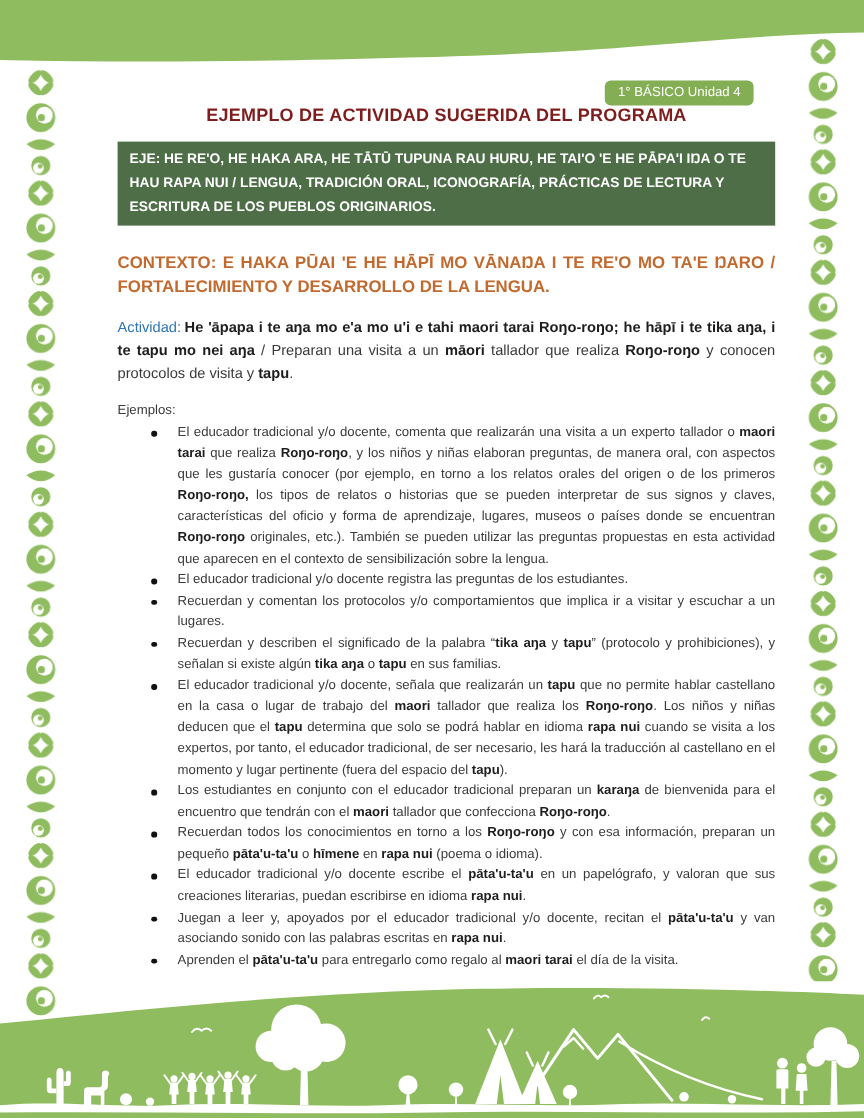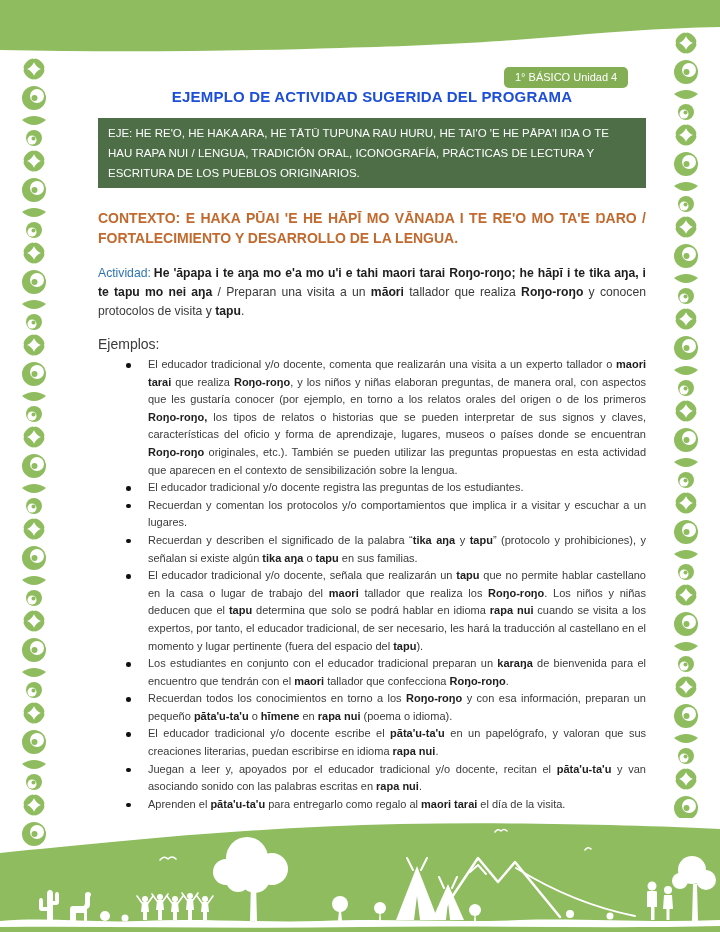--- a/index.html
+++ b/index.html
@@ -25,31 +25,31 @@
   .badge{
     position:absolute;left:504px;top:39px;background:var(--badge-green);color:#fff;
     font-size:11px;padding:4px 11px 5px;border-radius:5px;white-space:nowrap;margin-top:28px;
   }
   .strip{position:absolute;width:28px}
   .strip-left{left:20px;top:56px;height:796px}
   .strip-right{left:672px;top:30px;height:788px}
   .bottom-band{position:absolute;left:0;bottom:0;width:720px;height:112px}
 
   .content{position:absolute;left:98px;top:88px;width:548px}
-  .title{font-size:15px;font-weight:700;color:#1d4ed8;text-align:center;margin:0;letter-spacing:.2px}
+  .title{font-size:15px;font-weight:700;color:#7f1d1d;text-align:center;margin:0;letter-spacing:.2px}
   .eje-box{
-    margin-top:13px;background:var(--eje-box-green);color:#fff;font-weight:400;
+    margin-top:13px;background:var(--eje-box-green);color:#fff;font-weight:700;
     font-size:11.5px;line-height:20px;padding:5px 10px;
   }
   .contexto{margin:20px 0 0;font-weight:700;font-size:14px;line-height:20px;
     color:var(--contexto-orange);text-align:justify}
   .actividad{margin:16px 0 0;font-size:12.2px;line-height:19px;text-align:justify}
   .act-label{color:var(--actividad-blue);margin-right:3px}
   .b{font-weight:700;color:#1e1e1e}
-  .ejemplos-label{margin:15px 0 0;font-size:14px}
+  .ejemplos-label{margin:15px 0 0;font-size:11px}
   .examples{margin:4px 0 0;padding:0;list-style:none}
   .examples li{position:relative;padding-left:50px;font-size:11px;line-height:17.6px;text-align:justify}
   .bullet-dot{position:absolute;left:28px;top:7px;width:4.5px;height:4.5px;border-radius:50%;background:#111}
 </style>
 </head>
 <body>
 
 <svg width="0" height="0" style="position:absolute" aria-hidden="true">
   <defs>
     <pattern id="koru" x="0" y="0" width="28" height="92" patternUnits="userSpaceOnUse">

